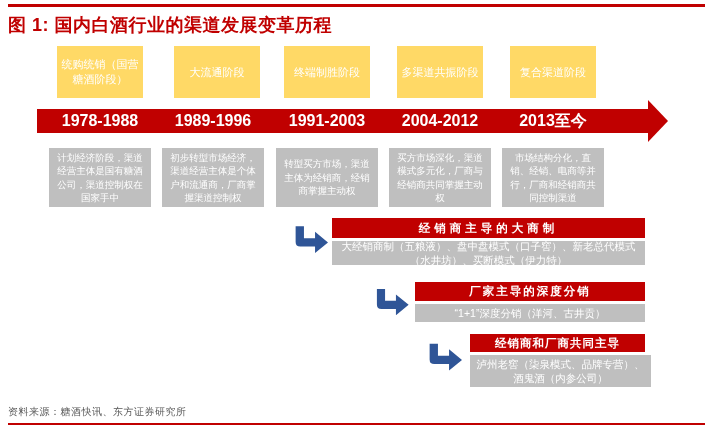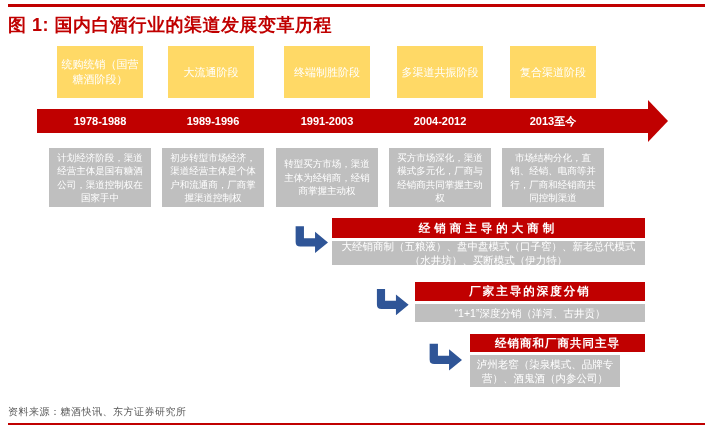--- a/index.html
+++ b/index.html
@@ -13,30 +13,30 @@
   .fig-title{
     position:absolute;left:8px;top:13px;color:#C00000;font-size:18px;font-weight:bold;
     letter-spacing:0.5px;white-space:nowrap;
   }
   
   .ybox{
     position:absolute;top:46px;height:52px;width:86px;background:#FFD966;color:#fff;
     font-size:11px;line-height:15px;display:flex;align-items:center;justify-content:center;
     text-align:center;padding:2px 4px;box-sizing:border-box;
   }
-  .yc0{left:57px}.yc1{left:168px}.yc2{left:284px}.yc3{left:397px}.yc4{left:510px}
+  .yc0{left:57px}.yc1{left:174px}.yc2{left:284px}.yc3{left:397px}.yc4{left:510px}
   
   .tl-bar{position:absolute;left:37px;top:109px;width:611px;height:24px;background:#C00000;}
   .tl-head{
     position:absolute;left:648px;top:100px;width:0;height:0;
     border-left:20px solid #C00000;border-top:21px solid transparent;border-bottom:21px solid transparent;
   }
   .period{
     position:absolute;top:109px;width:120px;height:24px;line-height:24px;text-align:center;
-    color:#fff;font-weight:bold;font-size:11px;
+    color:#fff;font-weight:bold;font-size:16px;
   }
   .pc0{left:40px}.pc1{left:153px}.pc2{left:267px}.pc3{left:380px}.pc4{left:493px}
   
   .dbox{
     position:absolute;top:148px;height:59px;width:102px;background:#BFBFBF;color:#fff;
     font-size:9.5px;line-height:13.5px;display:flex;align-items:center;justify-content:center;
     text-align:center;padding:2px 4px;box-sizing:border-box;
   }
   .dc0{left:49px}.dc1{left:162px}.dc2{left:276px}.dc3{left:389px}.dc4{left:502px}
   
@@ -47,21 +47,21 @@
   .bdetail{
     position:absolute;background:#BFBFBF;color:#fff;font-size:10.5px;line-height:14.5px;
     display:flex;align-items:center;justify-content:center;text-align:center;
     padding:1px 6px;box-sizing:border-box;
   }
   .bh1{left:332px;top:218px;width:313px;height:20px;letter-spacing:4px;}
   .bd1{left:332px;top:241px;width:313px;height:24px;}
   .bh2{left:415px;top:282px;width:230px;height:19px;letter-spacing:2px;text-align:center;}
   .bd2{left:415px;top:304px;width:230px;height:18px;text-align:center;}
   .bh3{left:470px;top:334px;width:175px;height:18px;letter-spacing:1px;}
-  .bd3{left:470px;top:355px;width:150px;height:32px;}
+  .bd3{left:470px;top:355px;width:181px;height:32px;}
   .barrow{position:absolute;}
   .ba1{left:291px;top:226px;}
   .ba2{left:372px;top:289px;}
   .ba3{left:425px;top:342px;}
   .source{
     position:absolute;left:8px;top:405px;color:#595959;font-size:10px;letter-spacing:0.5px;
   }
 </style>
 </head>
 <body>

